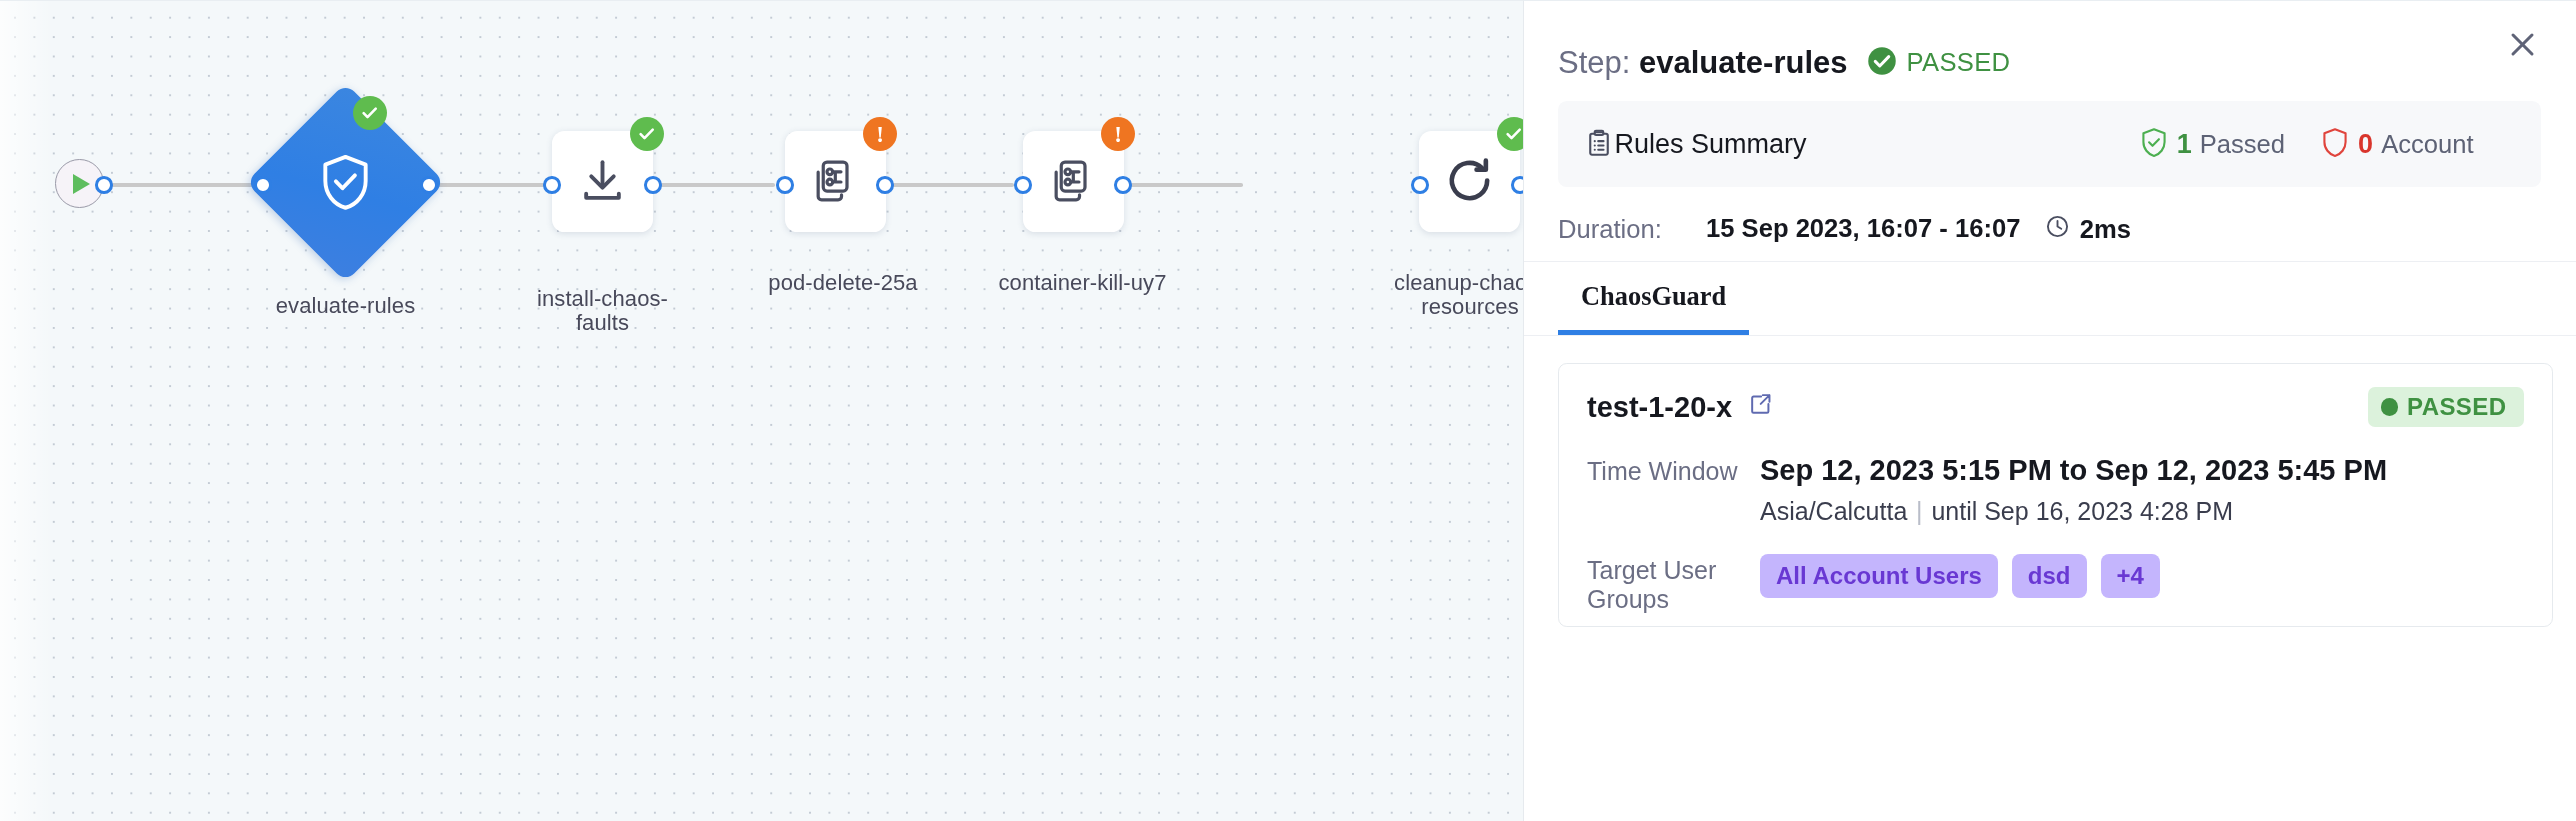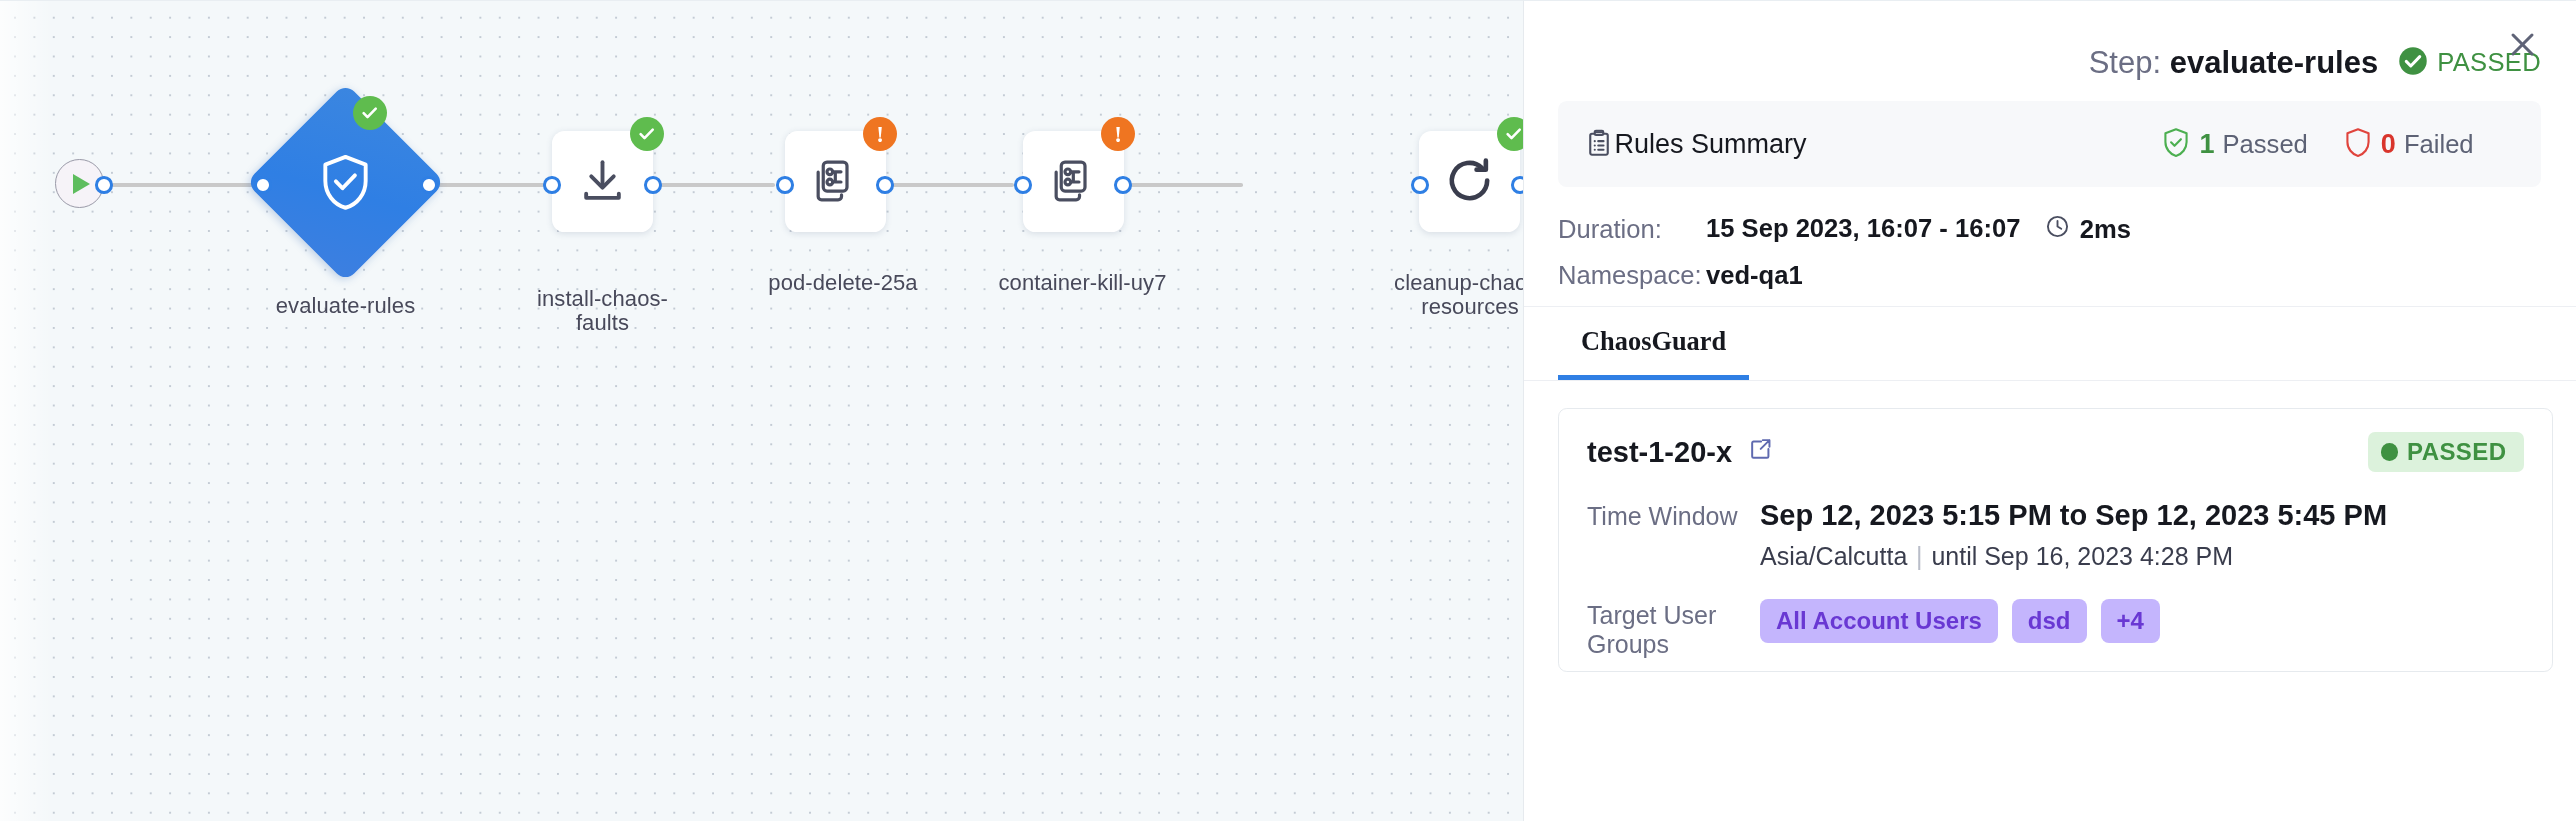--- a/index.html
+++ b/index.html
@@ -92,21 +92,21 @@
 
   
   .panel {
     position: absolute; left: 1523px; top: 0; width: 1053px; height: 822px;
     background: #ffffff; border-left: 1.8px solid #e6eaee;
     border-top: 1.8px solid #e9eef2;
     overflow: hidden;
   }
   .panel-header {
     position: relative; display: flex; align-items: center;
-    padding: 35px 35px 0 34px; height: 88px; justify-content: flex-end;
+    padding: 35px 35px 0 34px; height: 88px;
   }
   .step-title { font-size: 31px; color: #6b6e84; font-weight: 400; white-space: nowrap; }
   .step-title b { color: #16181f; font-weight: 700; }
   .hdr-status { display: flex; align-items: center; gap: 9.7px; margin-left: 19.4px; }
   .hdr-status .txt { color: #3f9142; font-size: 25.6px; font-weight: 400; letter-spacing: 0.3px; }
   .close-btn {
     position: absolute; right: 30px; top: 19.4px; width: 48px; height: 48px;
     display: flex; align-items: center; justify-content: center; cursor: pointer;
   }
 
@@ -312,45 +312,41 @@
           <span class="num">1</span>
           <span class="lbl">Passed</span>
         </div>
         <div class="stat fail">
           <span>
             <svg width="30" height="32" viewBox="0 0 24 26" fill="none" stroke="#e0443c" stroke-width="1.7" stroke-linecap="round" stroke-linejoin="round">
               <path d="M12 1.8 3.4 5.1v7c0 5.4 3.6 10 8.6 11.4 5-1.4 8.6-6 8.6-11.4v-7L12 1.8Z"></path>
             </svg>
           </span>
           <span class="num">0</span>
-          <span class="lbl">Failed</span>
+          <span class="lbl">Account</span>
         </div>
       </div>
     </div>
 
     <div class="kv-rows">
       <div class="kv">
         <div class="kv-key">Duration:</div>
         <div class="kv-val">
           <span>15 Sep 2023, 16:07 - 16:07</span>
           <span class="dur-ms">
             <span>
               <svg width="25" height="25" viewBox="0 0 24 24" fill="none" stroke="#4a4e60" stroke-width="1.8" stroke-linecap="round" stroke-linejoin="round">
                 <circle cx="12" cy="12" r="9.2"></circle>
                   <path d="M12 6.6V12l3.6 2.1"></path>
               </svg>
             </span>
             <span>2ms</span>
           </span>
         </div>
       </div>
-      <div class="kv">
-        <div class="kv-key">Namespace:</div>
-        <div class="kv-val norm">ved-qa1</div>
-      </div>
     </div>
 
     <div class="tabs-wrap">
       <div class="tabs">
         <div class="tab">ChaosGuard</div>
       </div>
     </div>
     <div class="tabs-rule"></div>
 
     <div class="card">

